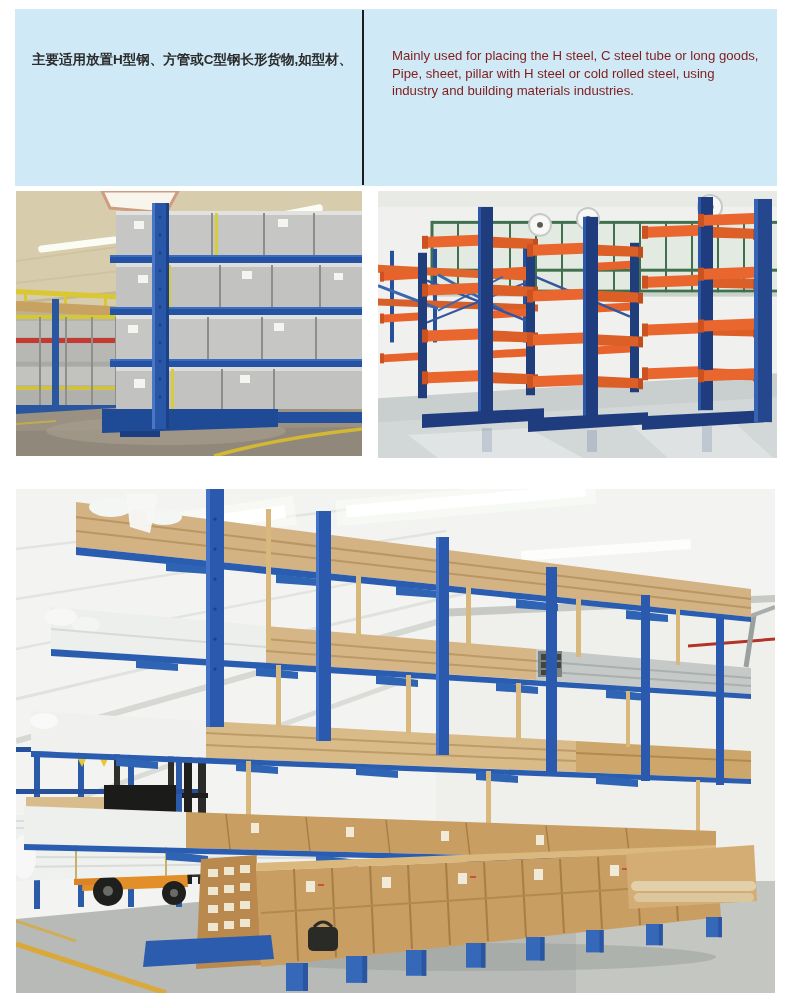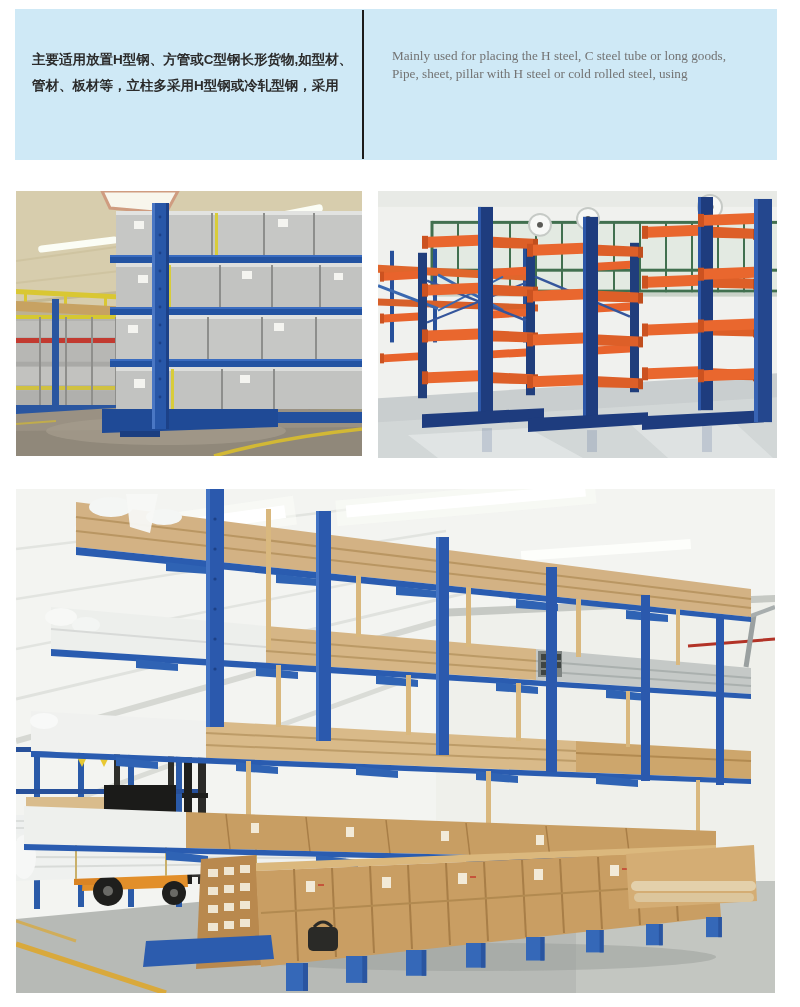--- a/index.html
+++ b/index.html
@@ -2,54 +2,54 @@
 <html><head>
 <meta charset="utf-8">
 <style>
   html,body{margin:0;padding:0;}
   body{
     width:800px;height:1007px;position:relative;overflow:hidden;
     background:#ffffff;
     font-family:"Liberation Sans", sans-serif;
   }
   .header-band{
-    position:absolute;left:15px;top:9px;width:762px;height:151px;
+    position:absolute;left:15px;top:9px;width:762px;height:177px;
     background:#cfe9f6;
   }
   .header-divider{
     position:absolute;left:347px;top:1px;bottom:1px;width:2px;
     background:#1b1b1b;
   }
   .cn-text{
     position:absolute;left:17px;top:38px;width:320px;
     font-size:13.5px;line-height:26px;color:#2b2b2b;font-weight:600;
   }
   .en-text{
     position:absolute;left:377px;top:38px;width:375px;
-    font-size:13.2px;line-height:17.5px;color:#737373;font-family:Liberation Serif, serif;
+    font-size:13.2px;line-height:17.5px;color:#7f1d1d;
   }
   .en-text .line, .cn-text .line{white-space:pre;}
   .photo{position:absolute;display:block;}
   #photo-top-left{left:16px;top:191px;width:346px;height:265px;}
   #photo-top-right{left:378px;top:191px;width:399px;height:267px;}
   #photo-bottom{left:16px;top:489px;width:759px;height:504px;}
   .photo svg{display:block;width:100%;height:100%;}
 </style>
 </head>
 <body>
 
 <div class="header-band">
   <div class="header-divider"></div>
   <div class="cn-text">
     <div class="line">主要适用放置H型钢、方管或C型钢长形货物,如型材、</div>
-    <div class="line">管材、板材等，立柱多采用H型钢或冷轧型钢，采用</div>
   </div>
   <div class="en-text">
     <div class="line">Mainly used for placing the H steel, C steel tube or long goods,</div>
     <div class="line">Pipe, sheet, pillar with H steel or cold rolled steel, using</div>
+    <div class="line">industry and building materials industries.</div>
   </div>
 </div>
 
 <div class="photo" id="photo-top-left" role="img" aria-label="Warehouse aisle: blue double-sided cantilever rack loaded with four tiers of galvanized steel mesh containers; beige ceiling with skylight and fluorescent tubes; more container racks and a mezzanine with yellow railing in the background; grey concrete floor with yellow marking line.">
 <svg viewBox="0 0 346 265" preserveAspectRatio="none">
   <rect width="346" height="265" fill="#c8bd9d"></rect>
   <g>
     <polygon points="0,0 346,0 346,88 0,126" fill="#d7cdad"></polygon>
     <line x1="0" y1="112" x2="346" y2="76" stroke="#c3b894" stroke-width="3"></line>
     <line x1="0" y1="92" x2="346" y2="52" stroke="#cfc4a1" stroke-width="2"></line>

